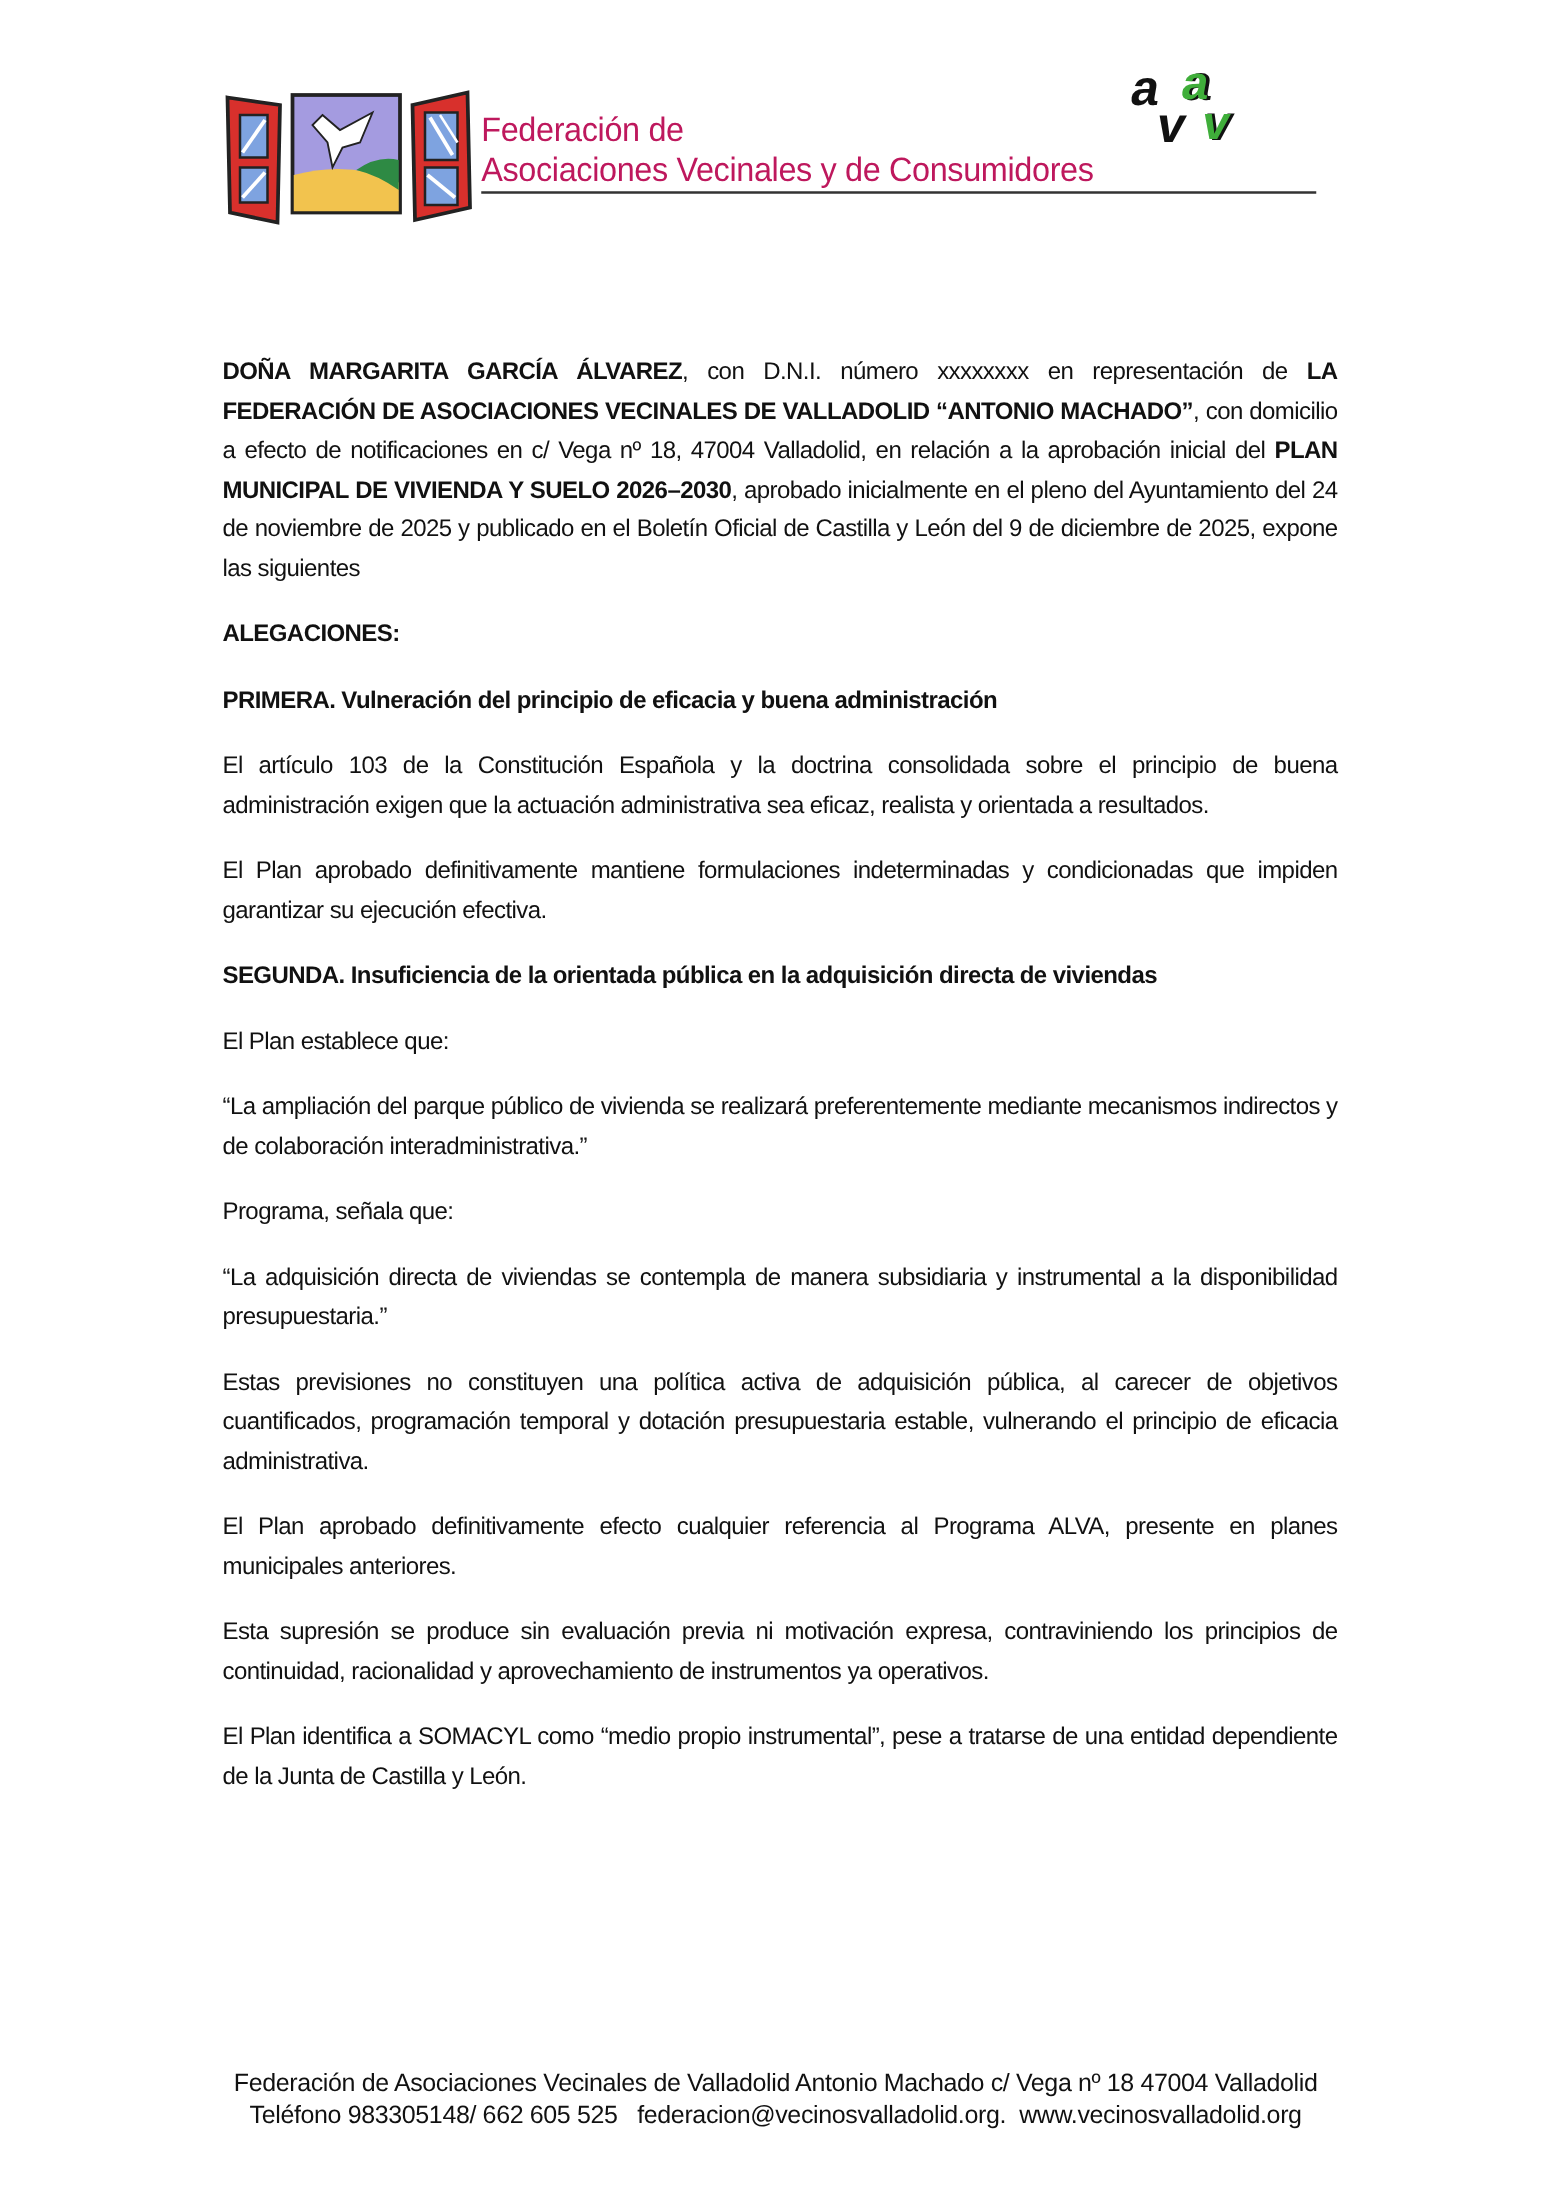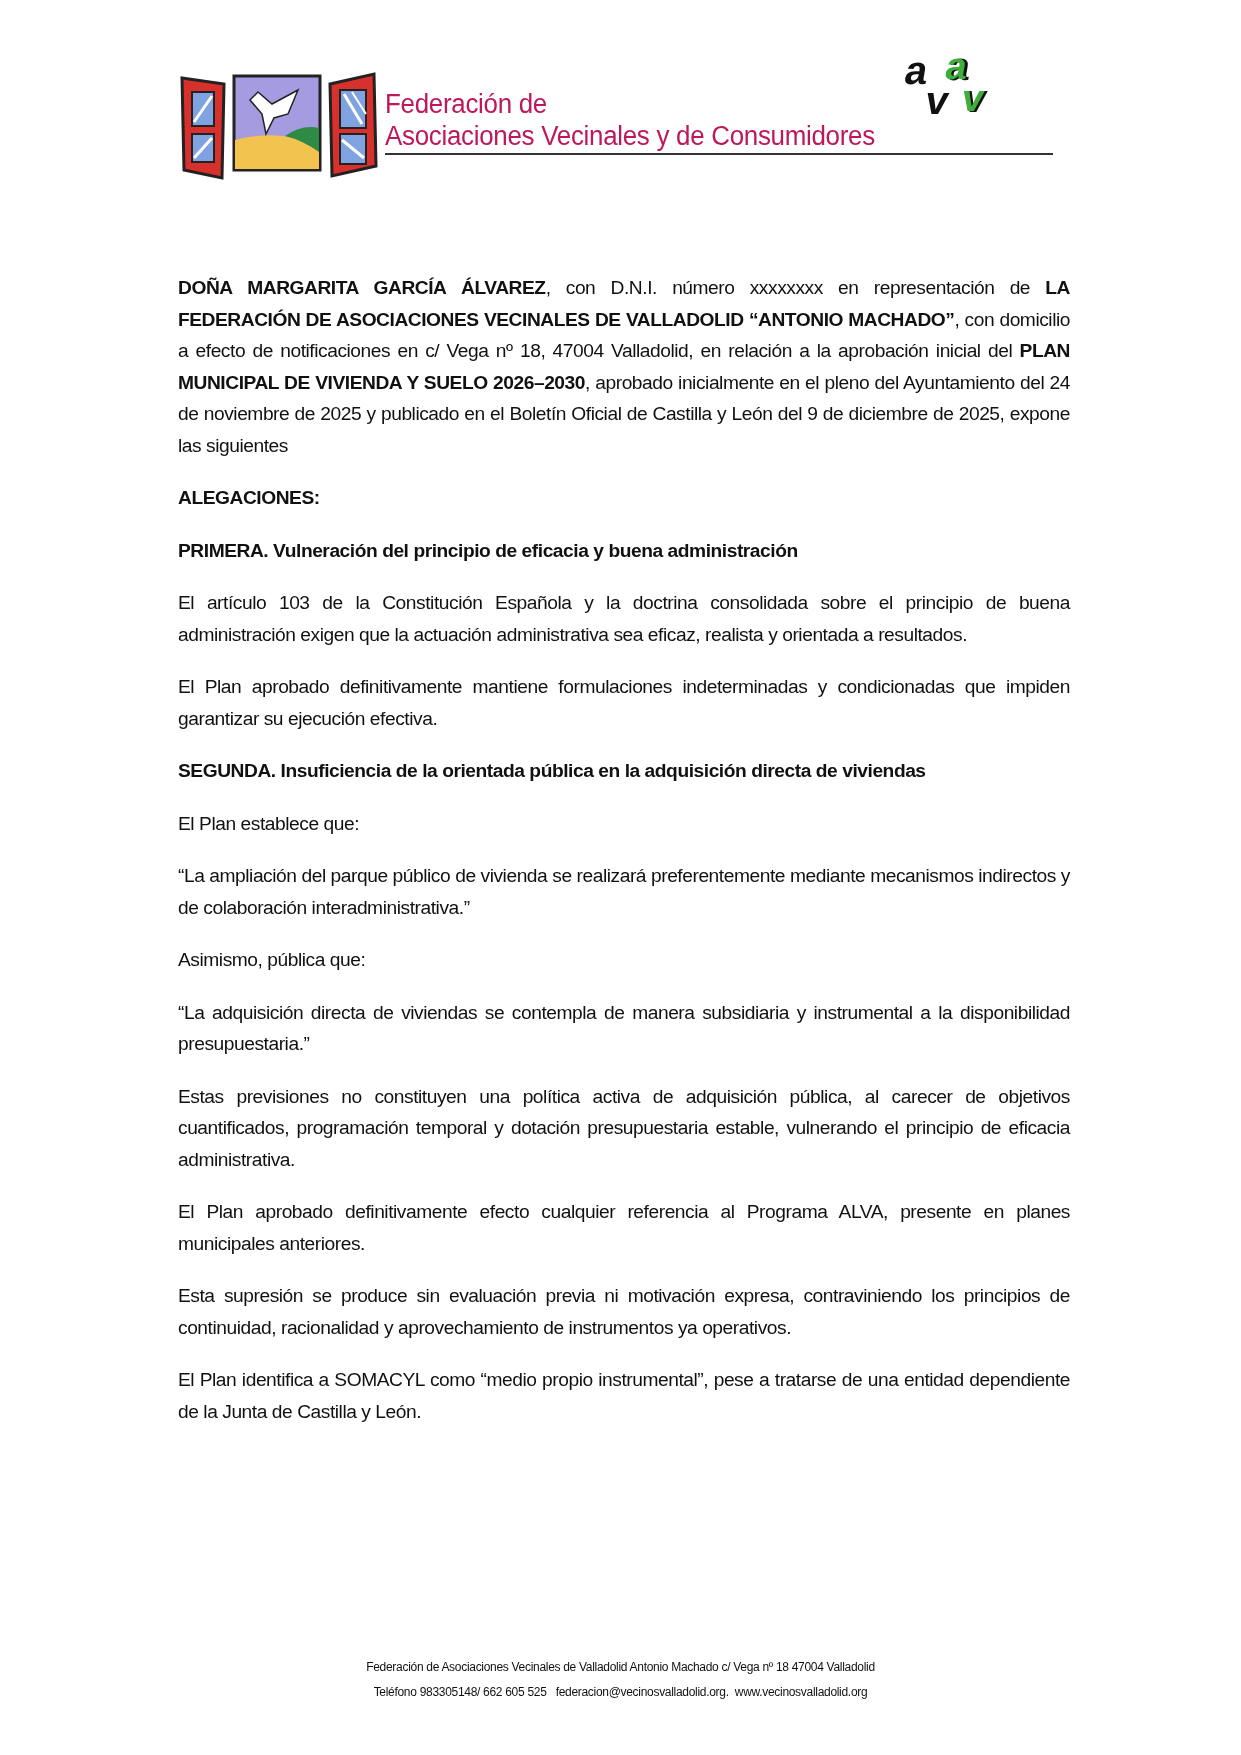--- a/index.html
+++ b/index.html
@@ -14,27 +14,27 @@
               color: #be185d; letter-spacing: -0.3px; }
   .org-line1 { font-size: 27px; line-height: 32px; display: block; transform: scaleX(0.96); transform-origin: left; }
   .org-line2 { font-size: 27px; line-height: 32px; display: block; transform: scaleX(0.96); transform-origin: left; }
   .header-rule { position: absolute; left: 205px; top: 105px; width: 668px; height: 2px; background: #333; }
   .aavv-logo { position: absolute; left: 725px; top: 2px; width: 140px; height: 68px; }
 
   
   .body-text { position: absolute; left: 178px; top: 266px; width: 892px;
                font-family: "Liberation Sans", sans-serif; font-size: 19.2px; line-height: 31.5px;
                letter-spacing: -0.45px; }
-  .body-text p { margin: 6px 0 21px 0; text-align: justify; }
+  .body-text p { margin: 16px 0 21px 0; text-align: justify; }
   .body-text p.heading { font-weight: bold; text-align: left; }
   .body-text b { font-weight: bold; }
 
   
   .footer { position: absolute; left: 150px; top: 1655px; width: 941px; text-align: center;
-            font-family: "Liberation Sans", sans-serif; font-size: 12px; line-height: 25px;
+            font-family: "Liberation Sans", sans-serif; font-size: 20px; line-height: 25px;
             letter-spacing: -0.3px; color: #111; }
   .footer span { white-space: pre; }
 </style>
 </head>
 <body>
 
 <div class="page">
 
   <div class="header">
     <svg class="window-logo" viewBox="0 0 200 112">
@@ -79,21 +79,21 @@
 
     <p class="heading">ALEGACIONES:</p>
 
     <p class="heading">PRIMERA. Vulneración del principio de eficacia y buena administración</p>
     <p>El artículo 103 de la Constitución Española y la doctrina consolidada sobre el principio de buena administración exigen que la actuación administrativa sea eficaz, realista y orientada a resultados.</p>
     <p>El Plan aprobado definitivamente mantiene formulaciones indeterminadas y condicionadas que impiden garantizar su ejecución efectiva.</p>
 
     <p class="heading">SEGUNDA. Insuficiencia de la orientada pública en la adquisición directa de viviendas</p>
     <p>El Plan establece que:</p>
     <p>“La ampliación del parque público de vivienda se realizará preferentemente mediante mecanismos indirectos y de colaboración interadministrativa.”</p>
-    <p>Asimismo, pública que:</p>
+    <p>Programa, señala que:</p>
     <p>“La adquisición directa de viviendas se contempla de manera subsidiaria y instrumental a la disponibilidad presupuestaria.”</p>
     <p>Estas previsiones no constituyen una política activa de adquisición pública, al carecer de objetivos cuantificados, programación temporal y dotación presupuestaria estable, vulnerando el principio de eficacia administrativa.</p>
 
     <p>El Plan aprobado definitivamente efecto cualquier referencia al Programa ALVA, presente en planes municipales anteriores.</p>
     <p>Esta supresión se produce sin evaluación previa ni motivación expresa, contraviniendo los principios de continuidad, racionalidad y aprovechamiento de instrumentos ya operativos.</p>
 
     <p>El Plan identifica a SOMACYL como “medio propio instrumental”, pese a tratarse de una entidad dependiente de la Junta de Castilla y León.</p>
   </div>
 
   <div class="footer">

